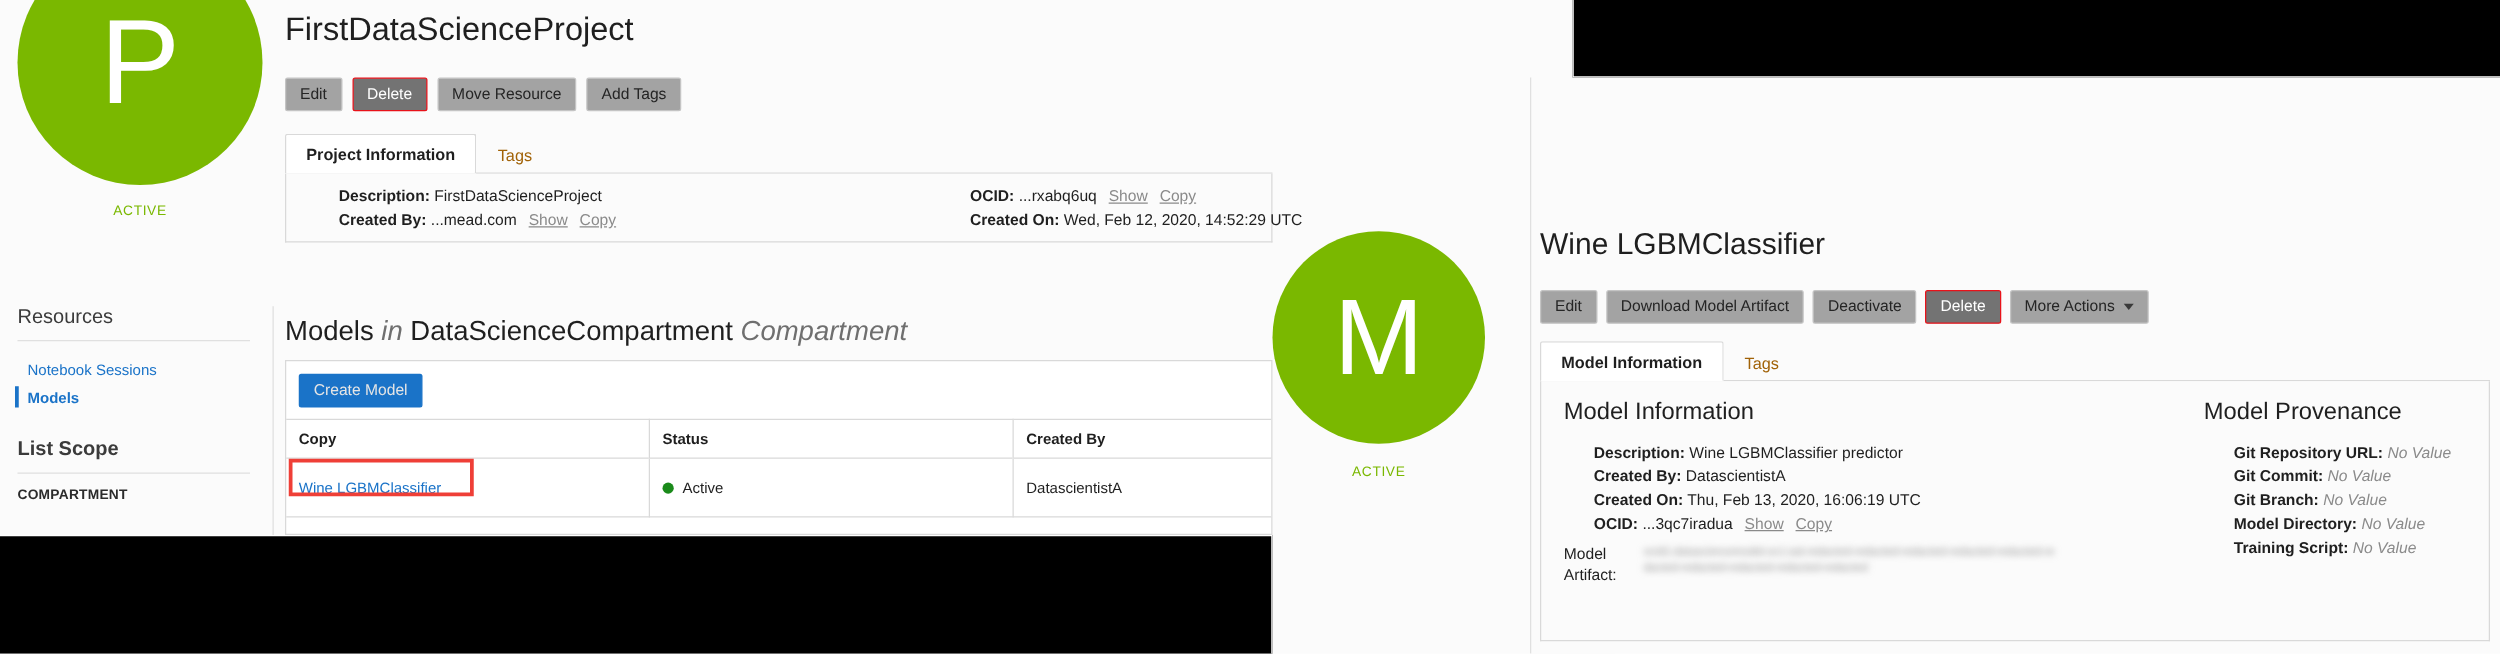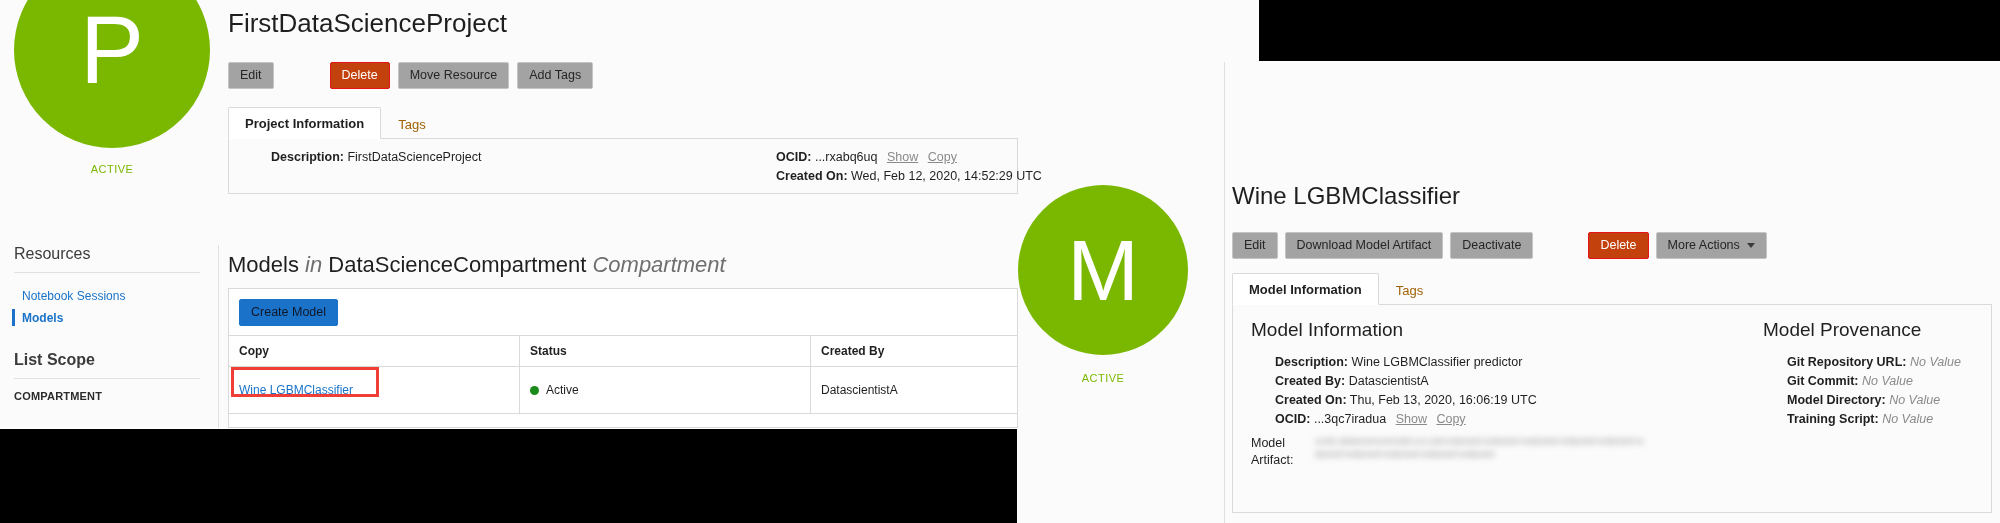--- a/index.html
+++ b/index.html
@@ -55,29 +55,28 @@
     background: #a3a3a3;
     color: #252525;
     border-radius: 2px;
     padding: 5px 11px;
     font-size: 12.5px;
     line-height: 15px;
     white-space: nowrap;
     cursor: pointer;
   }
   .btn.danger {
-    background: #c2410c;
+    background: #737373;
     border-color: #e8121a;
     color: #ffffff;
-    margin-left: 48px;
   }
   .btn.primary {
     background: #1a73c8;
     border-color: #1a73c8;
-    color: #0f172a;
+    color: #e5e5e5;
   }
   .btn .caret {
     display: inline-block;
     margin-left: 7px;
     border-left: 4px solid transparent;
     border-right: 4px solid transparent;
     border-top: 5px solid #3a3a3a;
     vertical-align: middle;
   }
   .tabs {
@@ -270,20 +269,26 @@
     <div id="proj-card" style="position:absolute">
       <div class="tabs">
         <div class="tab active">Project Information</div>
         <div class="tab">Tags</div>
       </div>
       <div class="card-body">
         <div id="proj-kv-left">
           <div class="kv">
             <b>Description:</b>
             <span>FirstDataScienceProject</span>
+          </div>
+          <div class="kv">
+            <b>Created By:</b>
+            <span>...mead.com</span>
+            <span class="lnk">Show</span>
+            <span class="lnk">Copy</span>
           </div>
         </div>
         <div id="proj-kv-right">
           <div class="kv">
             <b>OCID:</b>
             <span>...rxabq6uq</span>
             <span class="lnk">Show</span>
             <span class="lnk">Copy</span>
           </div>
           <div class="kv">
@@ -400,20 +405,24 @@
         <h2 class="section-h">Model Provenance</h2>
         <div class="kv">
           <b>Git Repository URL:</b>
           <span class="novalue">No Value</span>
         </div>
         <div class="kv">
           <b>Git Commit:</b>
           <span class="novalue">No Value</span>
         </div>
         <div class="kv">
+          <b>Git Branch:</b>
+          <span class="novalue">No Value</span>
+        </div>
+        <div class="kv">
           <b>Model Directory:</b>
           <span class="novalue">No Value</span>
         </div>
         <div class="kv">
           <b>Training Script:</b>
           <span class="novalue">No Value</span>
         </div>
       </div>
 
     </div>

